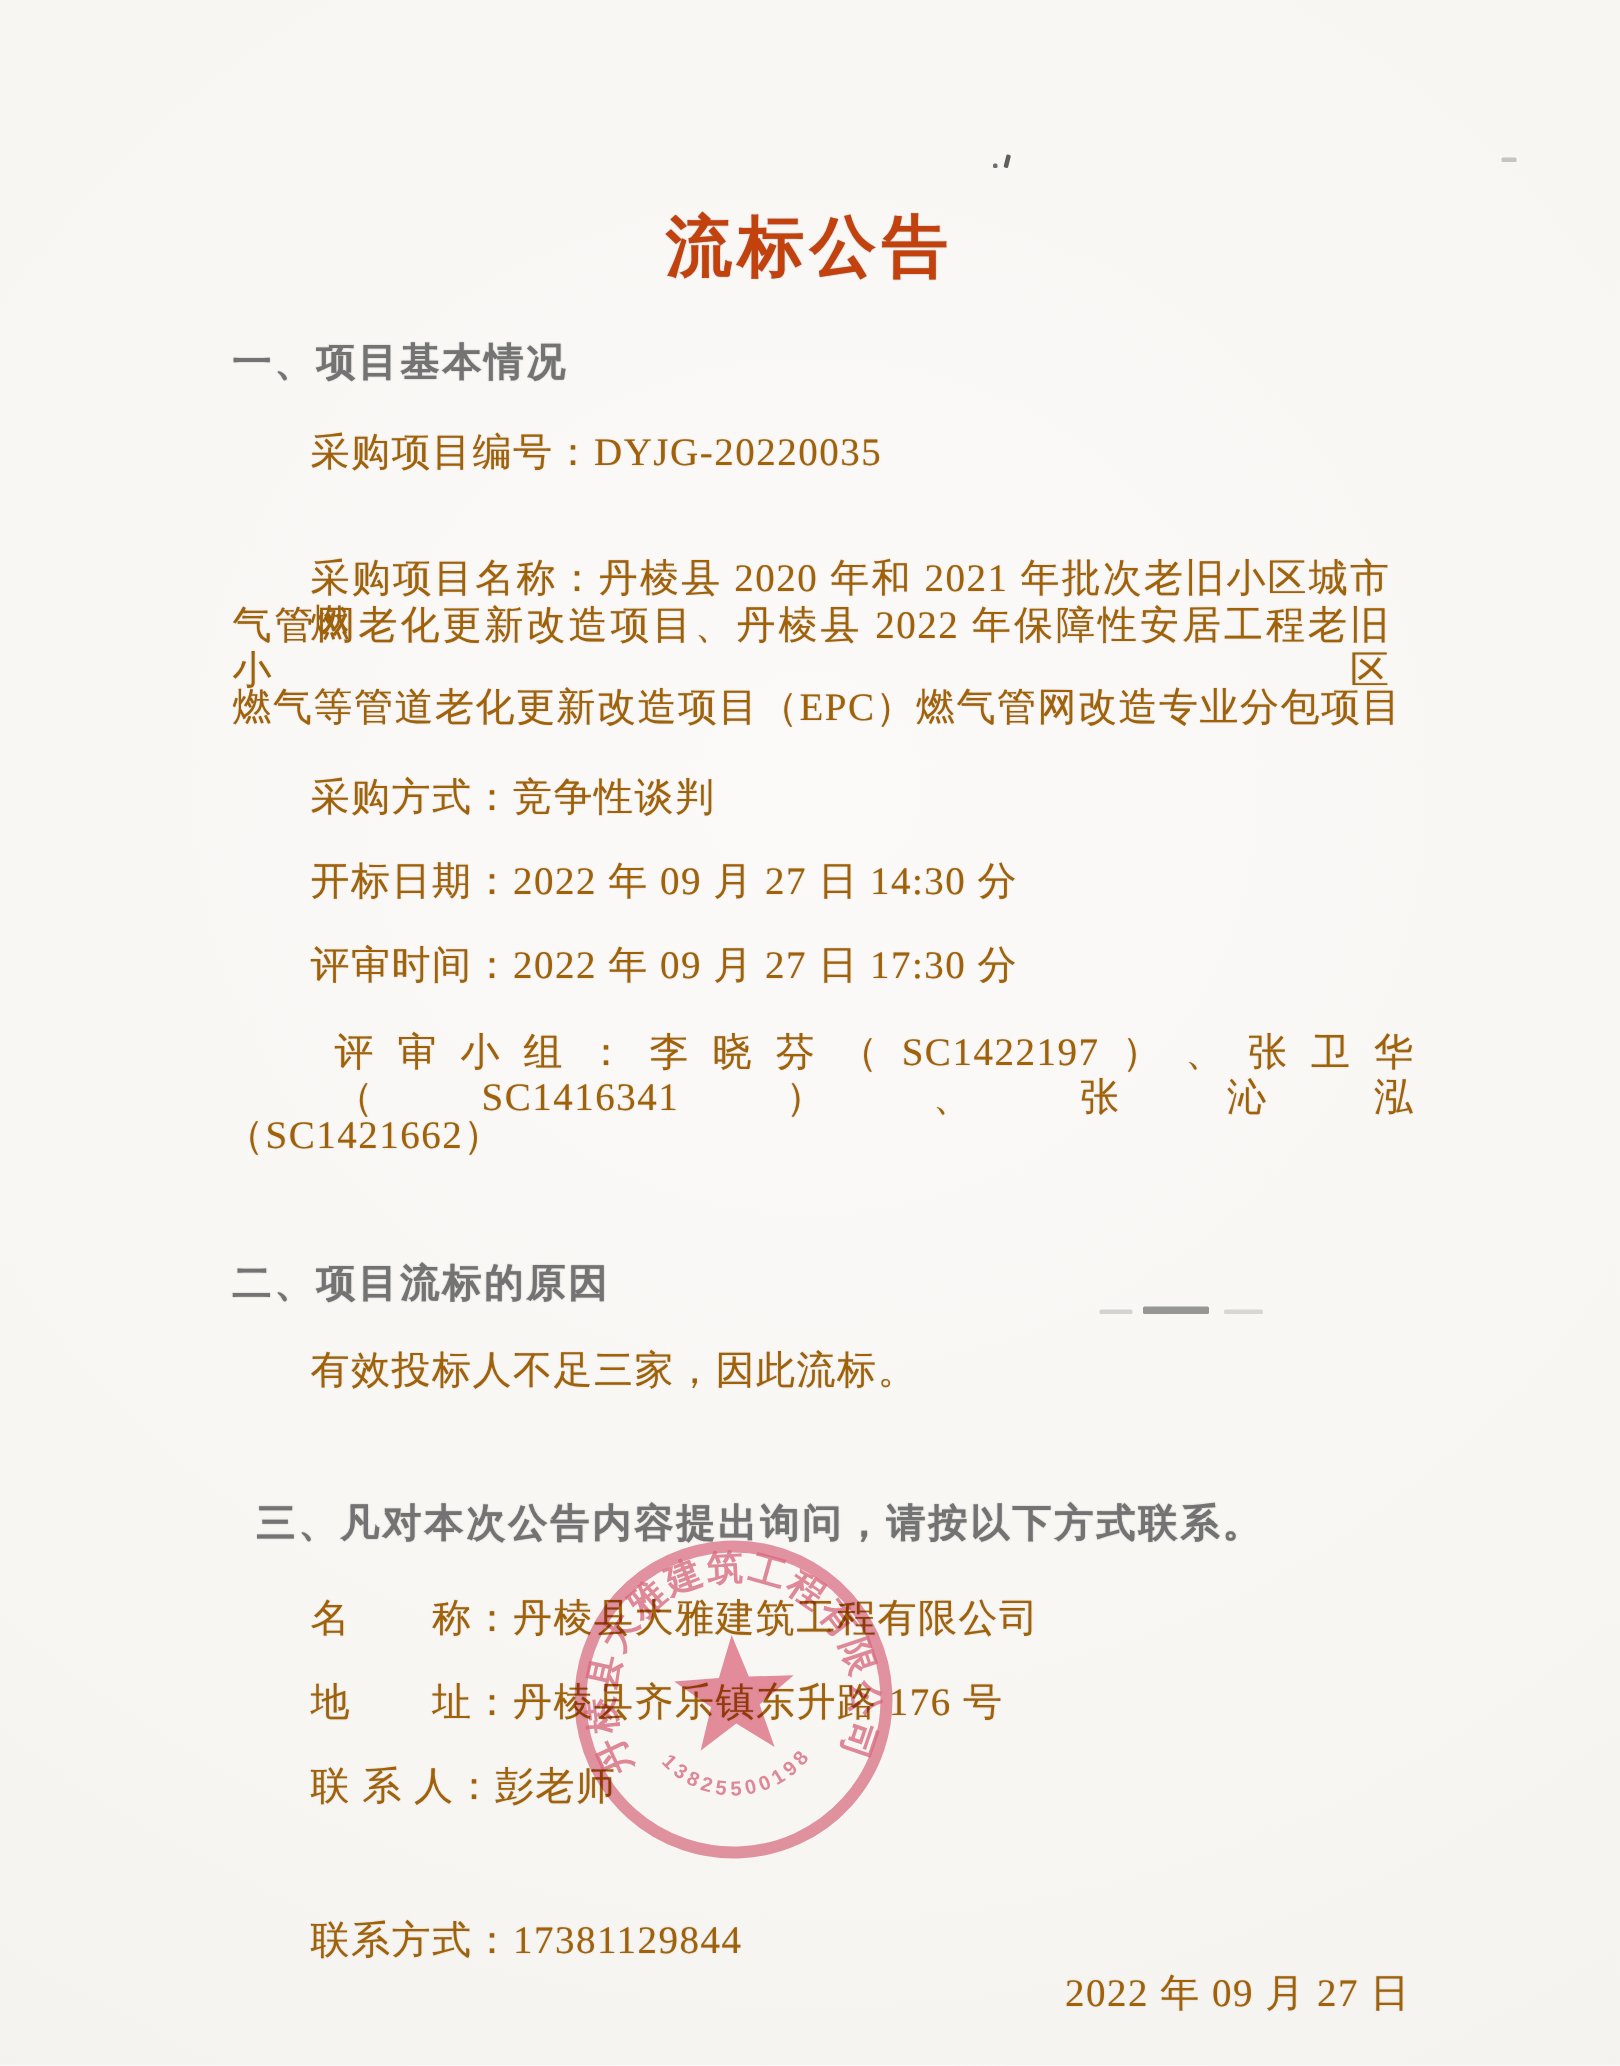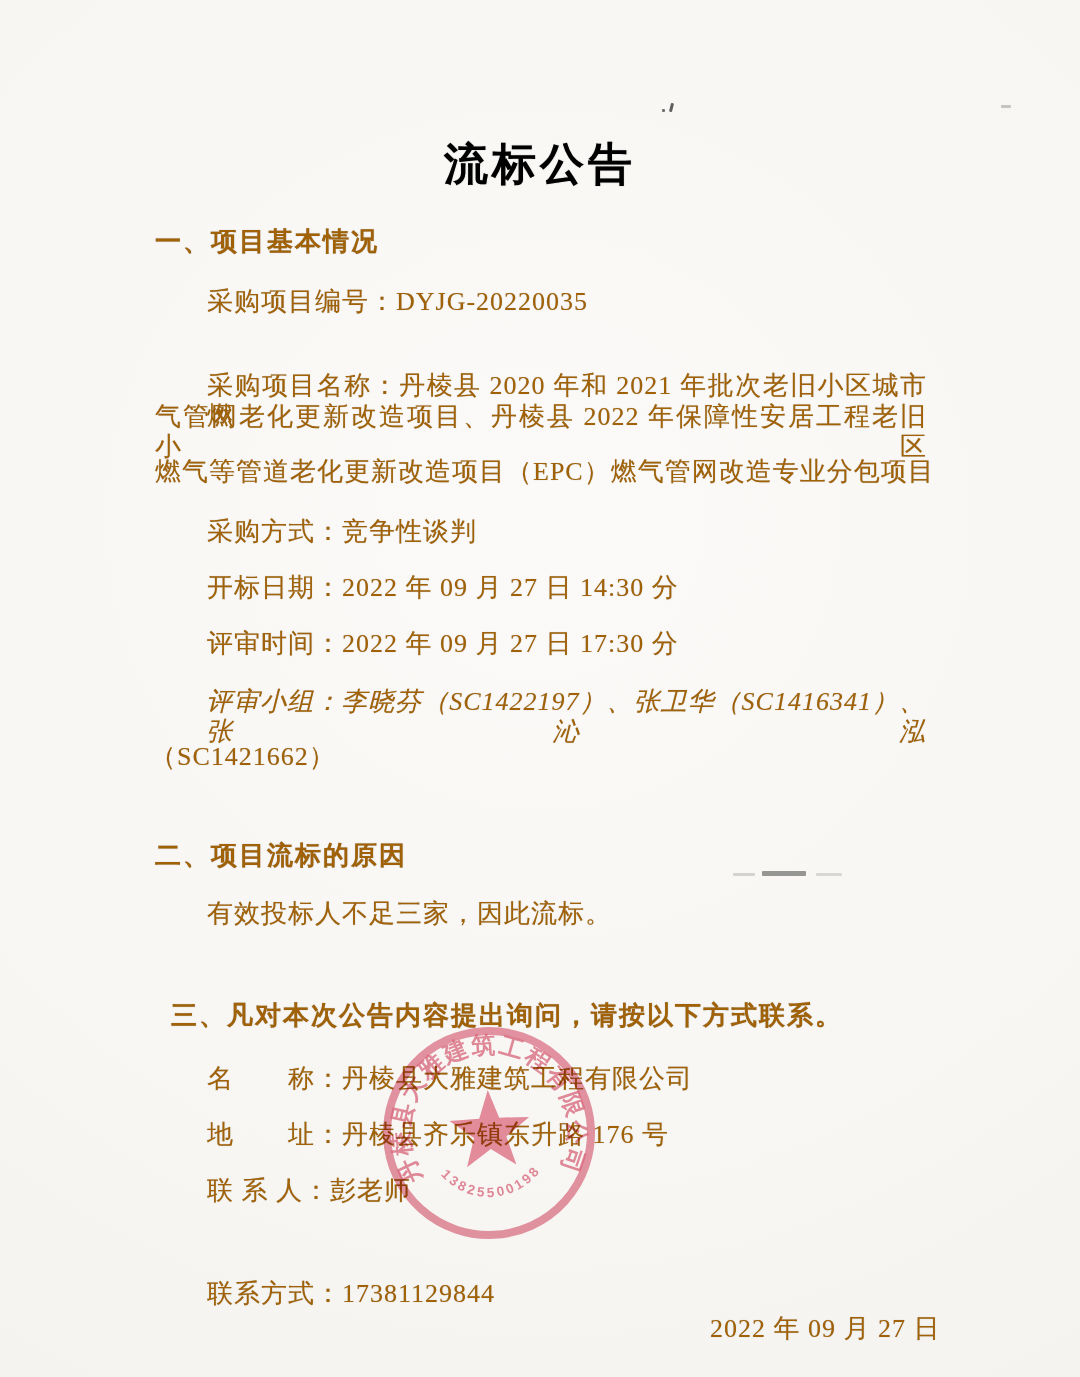--- a/index.html
+++ b/index.html
@@ -14,27 +14,27 @@
     position:absolute;white-space:pre;line-height:1.15;
     font-size:26px;letter-spacing:1px;color:#a16207;
     text-shadow:0 0 1px rgba(70,70,70,.35);
   }
   .just{
     white-space:normal;
     text-align:justify;text-align-last:justify;text-justify:inter-character;
   }
   .title{
     position:absolute;left:0;top:106px;width:1080px;text-align:center;
-    font-size:44px;font-weight:bold;color:#000000;letter-spacing:4px;
+    font-size:44px;font-weight:bold;color:#c2410c;letter-spacing:4px;
     font-family:"Liberation Serif", serif;
     text-shadow:0 0 1px rgba(40,40,40,.5);
   }
   .heading{
     position:absolute;font-family:"Liberation Sans", sans-serif;
-    font-weight:bold;font-size:26px;letter-spacing:2px;color:#a16207;
+    font-weight:bold;font-size:26px;letter-spacing:2px;color:#737373;
     white-space:pre;line-height:1.1;
     text-shadow:0 0 1px rgba(40,40,40,.4);
     text-align:center;
   }
   .stamp{
     position:absolute;left:373px;top:1017px;width:232px;height:232px;
     mix-blend-mode:multiply;transform:rotate(-3deg);opacity:.92;
   }
   .artifact{position:absolute;background:#9a9a9a;border-radius:1px;}
 </style>
@@ -54,21 +54,21 @@
   <div class="line" style="left:207px;top:287px;">采购项目编号：DYJG-20220035</div>
 
   <div class="line just" style="left:207px;top:347px;width:720px;margin-top:24px;">采购项目名称：丹棱县 2020 年和 2021 年批次老旧小区城市燃</div>
   <div class="line just" style="left:155px;top:402px;width:772px;">气管网老化更新改造项目、丹棱县 2022 年保障性安居工程老旧小区</div>
   <div class="line" style="left:155px;top:457px;">燃气等管道老化更新改造项目（EPC）燃气管网改造专业分包项目</div>
 
   <div class="line" style="left:207px;top:517px;">采购方式：竞争性谈判</div>
   <div class="line" style="left:207px;top:573px;">开标日期：2022 年 09 月 27 日 14:30 分</div>
   <div class="line" style="left:207px;top:629px;">评审时间：2022 年 09 月 27 日 17:30 分</div>
 
-  <div class="line just" style="left:206px;top:687px;width:720px;font-style:italic;">评审小组：李晓芬（SC1422197）、张卫华（SC1416341）、张沁泓</div>
+  <div class="line just" style="left:223px;top:687px;width:720px;">评审小组：李晓芬（SC1422197）、张卫华（SC1416341）、张沁泓</div>
   <div class="line" style="left:150px;top:742px;">（SC1421662）</div>
 
   <h2 class="heading" style="left:155px;top:819px;">二、项目流标的原因</h2>
 
   <span class="artifact" style="left:733px;top:873px;width:22px;height:3px;opacity:.4;"></span>
   <span class="artifact" style="left:762px;top:871px;width:44px;height:5px;background:#6c6c6c;opacity:.7;"></span>
   <span class="artifact" style="left:816px;top:873px;width:26px;height:3px;opacity:.35;"></span>
 
   <div class="line" style="left:207px;top:899px;">有效投标人不足三家，因此流标。</div>
 

